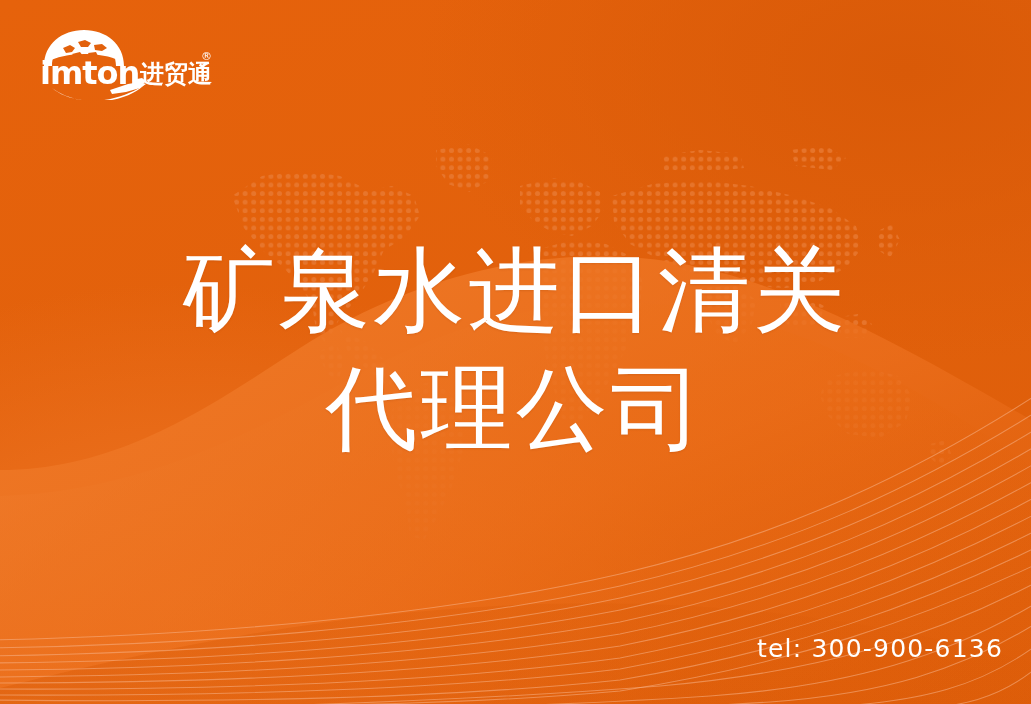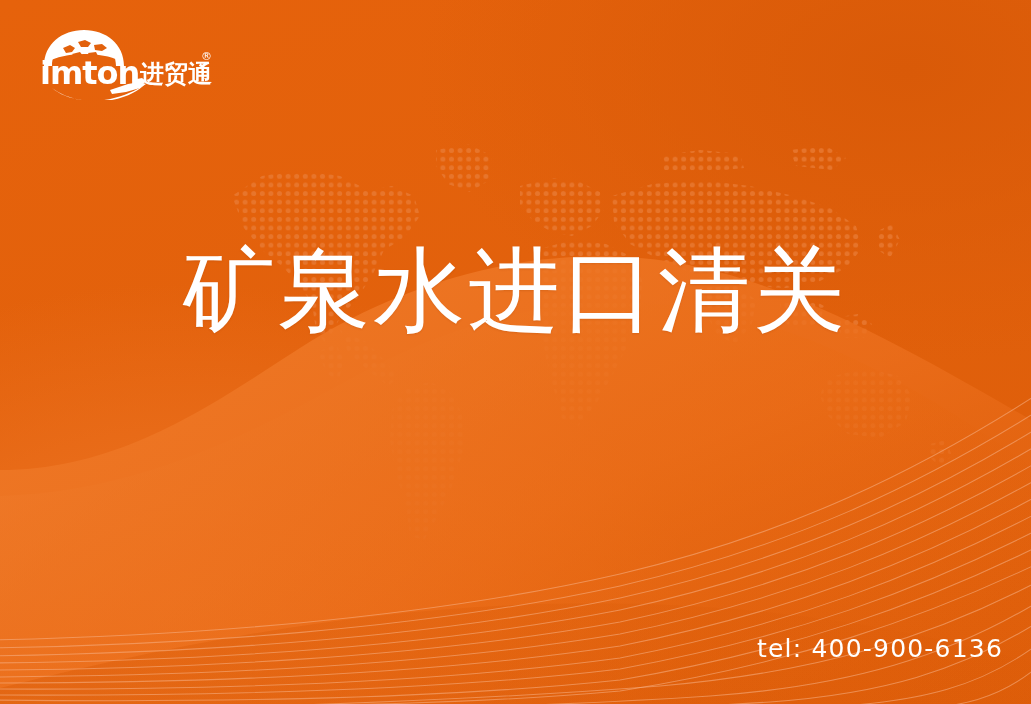--- a/index.html
+++ b/index.html
@@ -222,17 +222,18 @@
 
     <text x="4" y="56" font-family="'DejaVu Sans','Liberation Sans',sans-serif" font-size="32" font-weight="bold" fill="#ffffff" letter-spacing="-1">imton</text>
 
     <text x="104" y="54" font-family="'DejaVu Sans','Liberation Sans',sans-serif" font-size="24" font-weight="bold" fill="#ffffff" letter-spacing="0">进贸通</text>
 
     <text x="165" y="32" font-family="'DejaVu Sans','Liberation Sans',sans-serif" font-size="11" fill="#ffffff">®</text>
   </svg>
 
   <div id="headline">
     <span class="hl-line">矿泉水进口清关</span>
+    <span class="hl-line">代理公司</span>
   </div>
 
-  <div id="phone">tel: 400-900-6136</div>
+  <div id="phone">tel: 300-900-6136</div>
 
 </div>
 
 </body></html>

